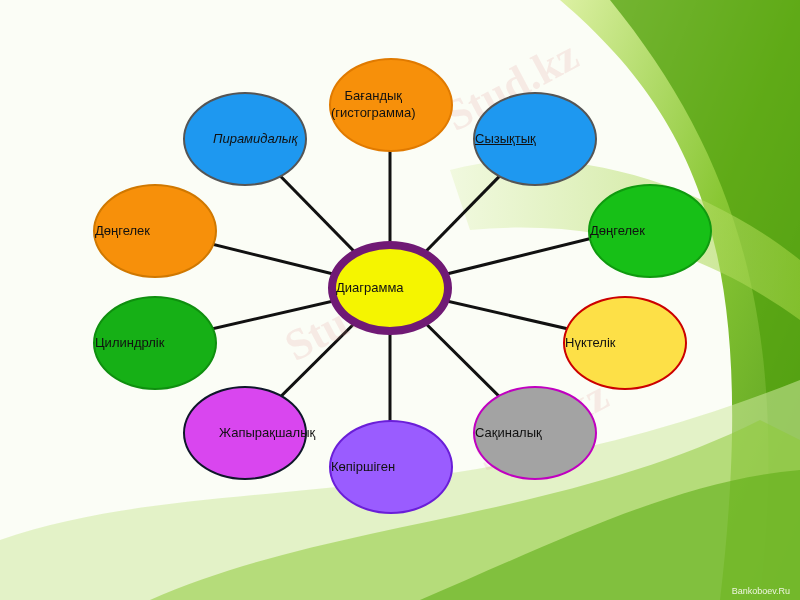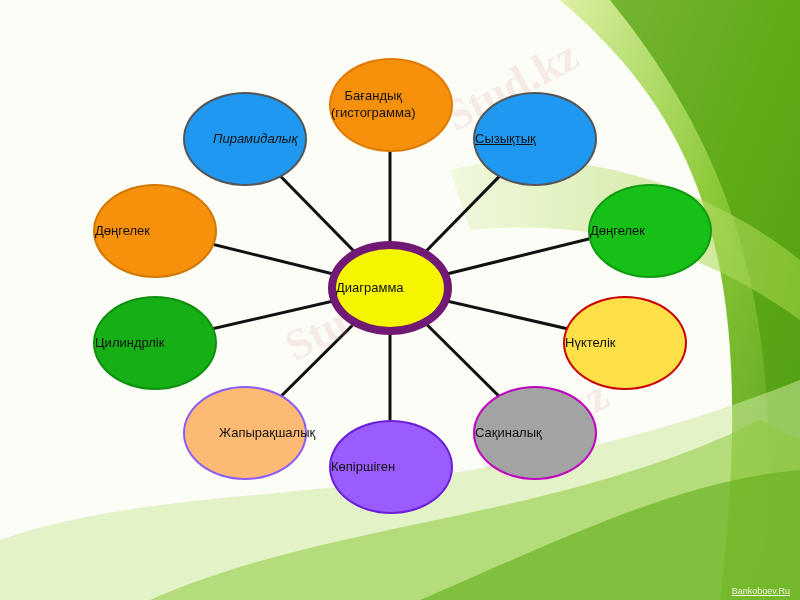--- a/index.html
+++ b/index.html
@@ -2,21 +2,21 @@
 <html><head>
 <meta charset="utf-8">
 <style>
   html, body { margin:0; padding:0; }
   body { width:800px; height:600px; overflow:hidden; position:relative;
          font-family:"Liberation Sans", sans-serif; background:#fbfdf6; }
   .bg { position:absolute; inset:0; }
   .node { position:absolute; border-radius:50%; display:flex; align-items:center; justify-content:flex-start;
           text-align:center; font-size:13px; color:#111; box-sizing:border-box; line-height:1.3; }
   .node span { white-space:pre-line; }
-  .footer { position:absolute; right:10px; bottom:4px; font-size:9px; color:#eef5e0;text-decoration:underline; }
+  .footer { position:absolute; right:10px; bottom:4px; font-size:9px; color:#eef5e0; }
   .wm { position:absolute; font-family:"Liberation Serif", serif; font-weight:bold; font-size:44px;
         color:rgba(230,150,150,0.18); transform:rotate(-28deg); pointer-events:none; }
 </style>
 </head>
 <body>
 
 <svg class="bg" width="800" height="600" viewBox="0 0 800 600">
   <defs>
     <linearGradient id="g1" x1="0" y1="0" x2="1" y2="1">
       <stop offset="0" stop-color="#d9ef9a"></stop>
@@ -76,21 +76,21 @@
   </div>
 
 <div class="node" style="left:473px;top:386px;width:124px;height:94px;background:#a3a3a3;border:2px solid #c000c0;">
   <span>Сақиналық</span>
   </div>
 
 <div class="node" style="left:329px;top:420px;width:124px;height:94px;background:#9a5cff;border:2px solid #6a1ed8;">
   <span>Көпіршіген</span>
   </div>
 
-<div class="node" style="left:183px;top:386px;width:124px;height:94px;background:#fdba74;border:2px solid #8b5cf6;">
+<div class="node" style="left:183px;top:386px;width:124px;height:94px;background:#d946ef;border:2px solid #0f172a;">
   <span style="margin-left:34px;">Жапырақшалық</span>
   </div>
 
 <div class="node" style="left:93px;top:296px;width:124px;height:94px;background:#16b016;border:2px solid #0f8f0f;">
   <span>Цилиндрлік</span>
   </div>
 
 <div class="node" style="left:93px;top:184px;width:124px;height:94px;background:#f7900a;border:2px solid #d07800;">
   <span>Дөңгелек</span>
   </div>

